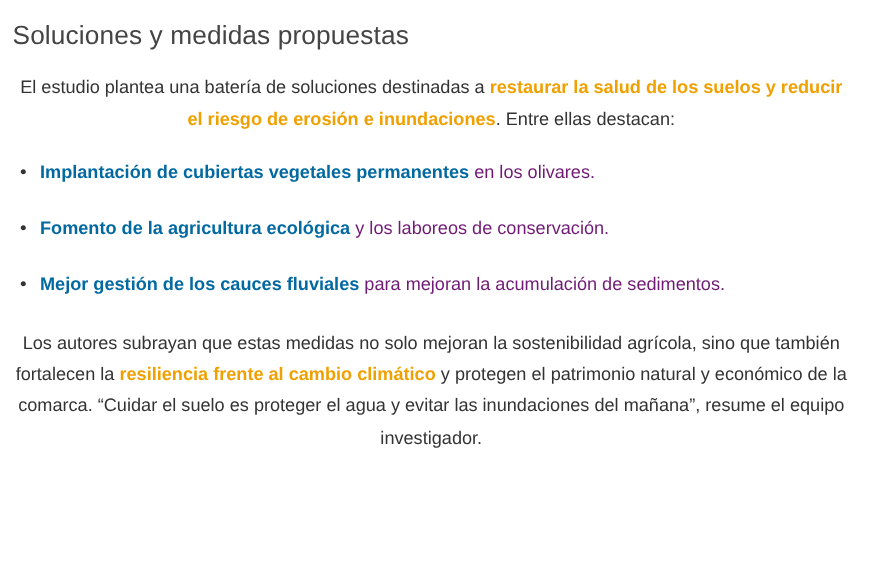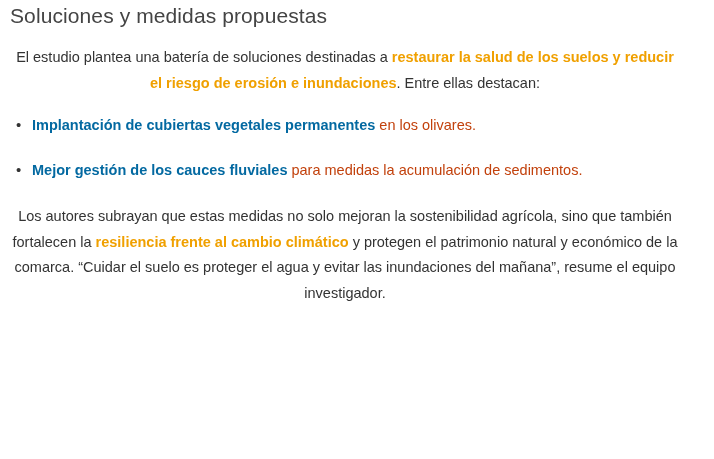--- a/index.html
+++ b/index.html
@@ -11,21 +11,21 @@
     height: 459px;
     background: #ffffff;
     font-family: "Liberation Sans", sans-serif;
     color: #333333;
     overflow: hidden;
   }
   .page {
     width: 714px;
     height: 423px;
     box-sizing: border-box;
-    padding: 2px 14px 0 10px;
+    padding: 15px 14px 0 10px;
     position: relative;
   }
   .heading {
     font-size: 21px;
     font-weight: normal;
     color: #444444;
     margin: 0 0 16px 0;
     line-height: 1.3;
     letter-spacing: 0.1px;
   }
@@ -64,40 +64,43 @@
     left: 6px;
     top: -1px;
     color: #333333;
     font-size: 15px;
   }
   .bullet-lead {
     color: #0369a1;
     font-weight: bold;
   }
   .bullet-rest {
-    color: #c2410c;
+    color: #701a75;
   }
 </style>
 </head>
 <body>
 
 <div class="page">
 
   <h1 class="heading">Soluciones y medidas propuestas</h1>
 
   <p class="para">
     <span>El estudio plantea una batería de soluciones destinadas a </span><span class="hl">restaurar la salud de los suelos y reducir el riesgo de erosión e inundaciones</span><span>. Entre ellas destacan:</span>
   </p>
 
   <ul class="bullets">
     <li>
       <span class="bullet-lead">Implantación de cubiertas vegetales permanentes</span><span class="bullet-rest"> en los olivares.</span>
     </li>
     <li>
-      <span class="bullet-lead">Mejor gestión de los cauces fluviales</span><span class="bullet-rest"> para medidas la acumulación de sedimentos.</span>
+      <span class="bullet-lead">Fomento de la agricultura ecológica</span><span class="bullet-rest"> y los laboreos de conservación.</span>
+    </li>
+    <li>
+      <span class="bullet-lead">Mejor gestión de los cauces fluviales</span><span class="bullet-rest"> para mejoran la acumulación de sedimentos.</span>
     </li>
   </ul>
 
   <p class="para closing">
     <span>Los autores subrayan que estas medidas no solo mejoran la sostenibilidad agrícola, sino que también fortalecen la </span><span class="hl">resiliencia frente al cambio climático</span><span> y protegen el patrimonio natural y económico de la comarca. “Cuidar el suelo es proteger el agua y evitar las inundaciones del mañana”, resume el equipo investigador.</span>
   </p>
 
 </div>
 
 </body></html>

